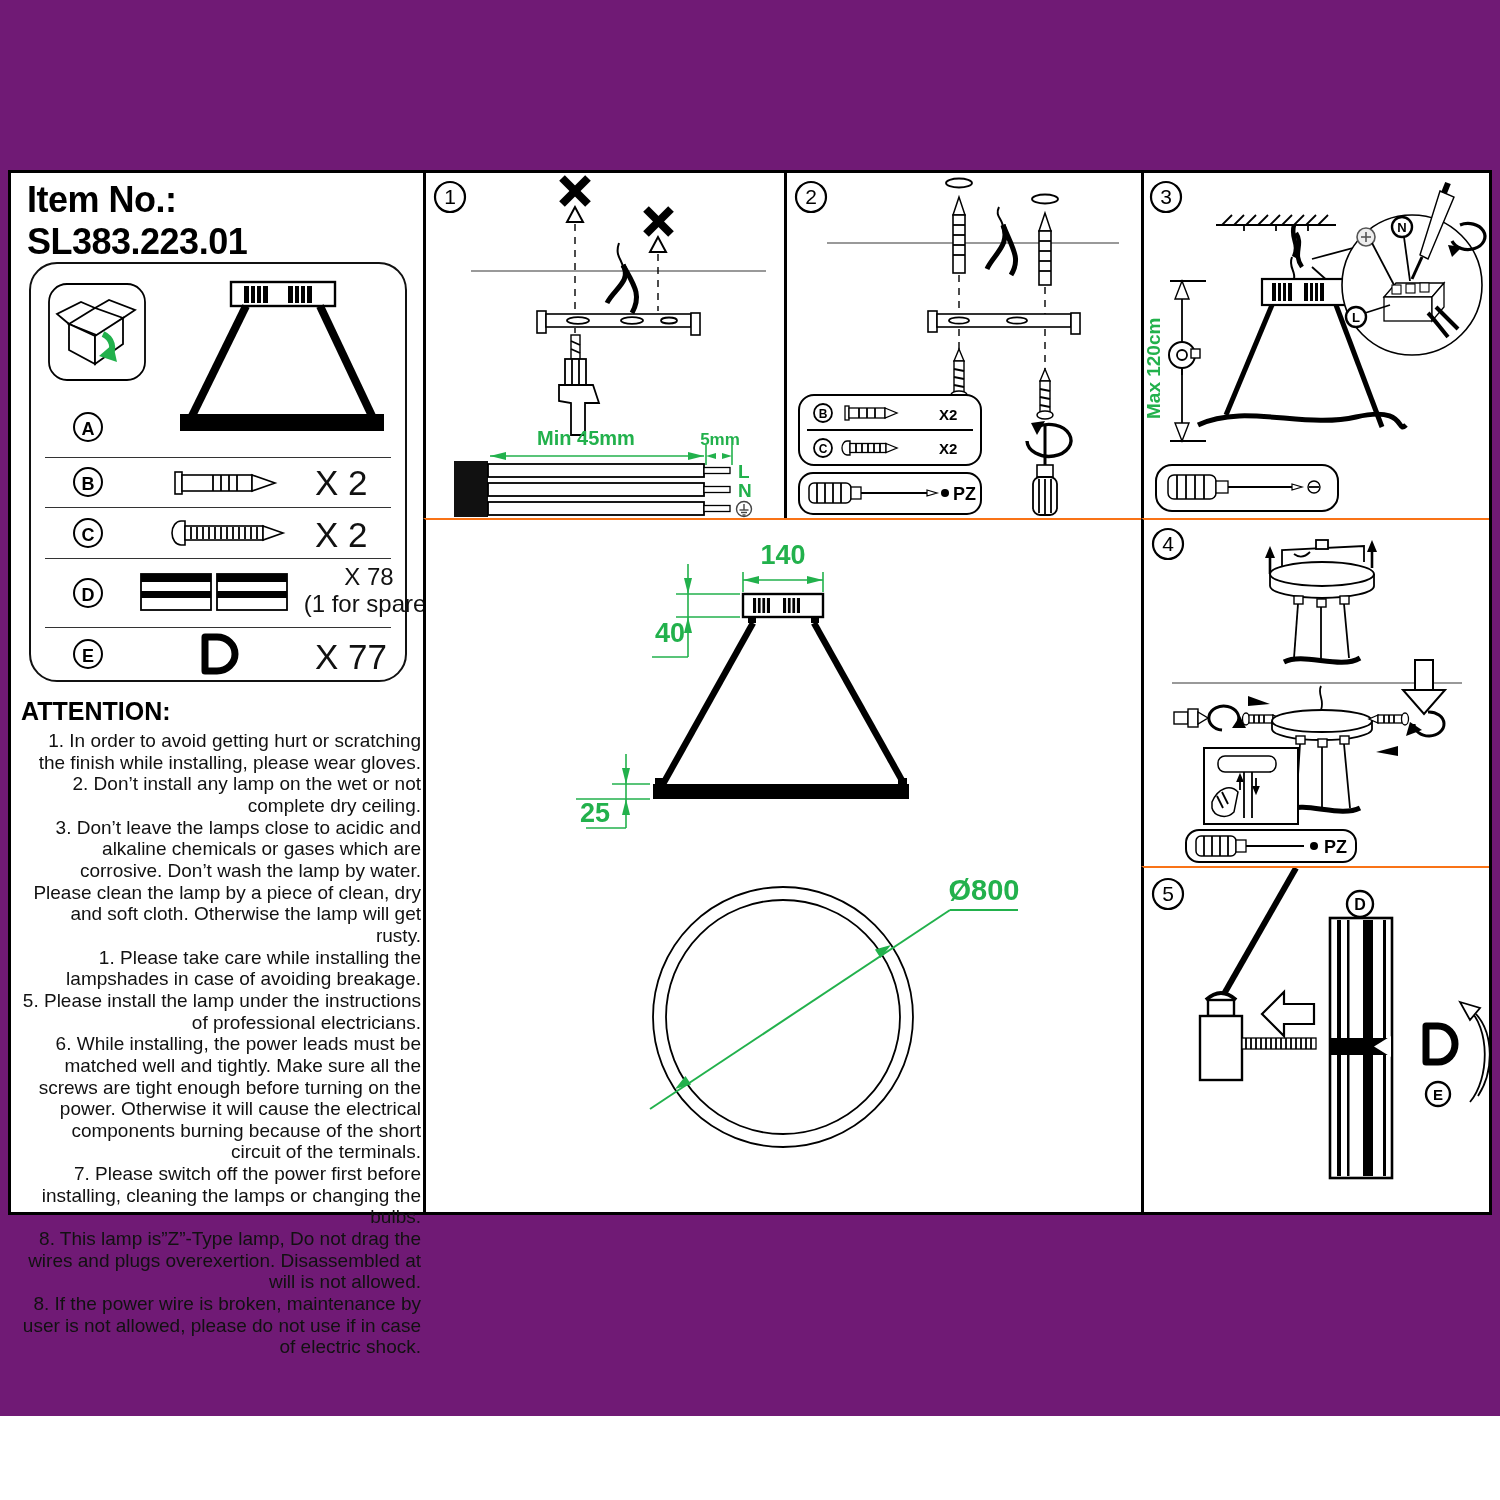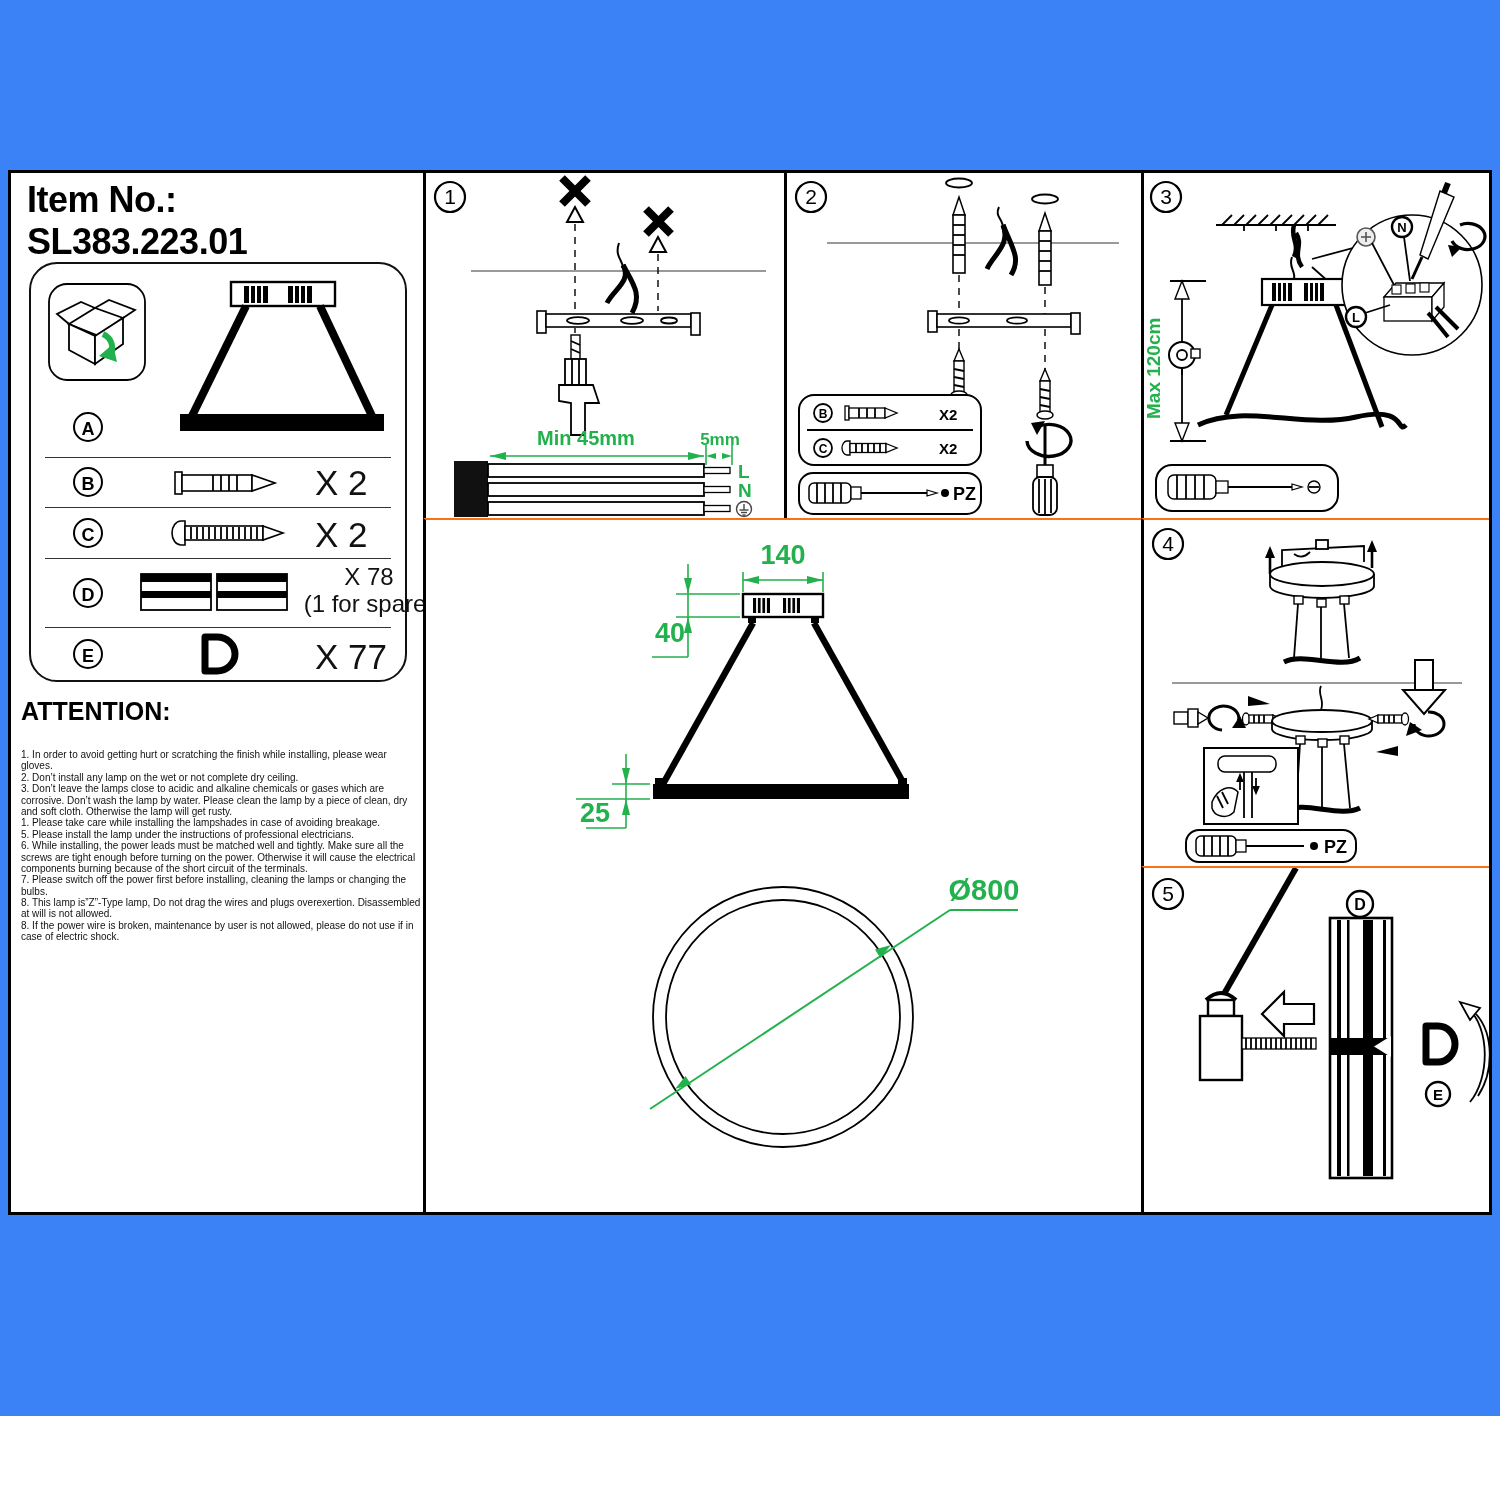--- a/index.html
+++ b/index.html
@@ -1,16 +1,16 @@
 <!DOCTYPE html>
 <html><head>
 <meta charset="utf-8">
 <style>
   html,body{margin:0;padding:0;background:#fff;}
-  .page{position:relative;width:1500px;height:1416px;background:#3b82f6;
+  .page{position:relative;width:1500px;height:1416px;background:#701a75;
         font-family:"Liberation Sans",sans-serif;color:#000;overflow:hidden;}
   .sheet{position:absolute;left:8px;top:170px;width:1484px;height:1045px;
          border:3px solid #000;box-sizing:border-box;}
   .inner{position:absolute;left:0;top:0;width:1478px;height:1039px;}
   .panel{position:absolute;box-sizing:border-box;background:#fff;}
   .bl{border-left:3px solid #000;}
   .bt{border-top:2px solid #f97316;}
   .leftcol{left:0;top:0;width:412px;height:1039px;}
   .p1{left:412px;top:0;width:361px;height:345px;}
   .p2{left:773px;top:0;width:357px;height:345px;}
@@ -22,22 +22,22 @@
   .title{position:absolute;left:16px;top:6px;font-size:36px;font-weight:bold;line-height:1.16;letter-spacing:-.5px;}
   .partsbox{position:absolute;left:18px;top:89px;width:378px;height:420px;
             border:2.5px solid #111;border-radius:28px;box-sizing:border-box;}
   .psep{position:absolute;left:14px;right:14px;height:0;border-top:1.8px solid #333;}
   .prow{position:absolute;left:0;right:0;}
   .circ{position:absolute;width:30px;height:30px;border:2.3px solid #000;border-radius:50%;
         font-size:18px;font-weight:bold;text-align:center;line-height:30px;box-sizing:border-box;}
   .qty{position:absolute;font-size:35px;color:#111;}
   .qty2{position:absolute;font-size:24px;color:#111;text-align:center;line-height:1.12;}
   .attn{position:absolute;left:10px;top:524px;width:400px;}
-  .attn-title{font-size:25px;font-weight:bold;margin-bottom:23px;}
-  .attn-item{font-size:10px;line-height:1.14;color:#111;}
+  .attn-title{font-size:25px;font-weight:bold;margin-bottom:4px;}
+  .attn-item{font-size:19px;line-height:1.14;color:#111;text-align:right;}
   text{font-family:"Liberation Sans",sans-serif;}
   .g{fill:#22b14c;}
   .gs{stroke:#22b14c;fill:none;stroke-width:1.6;}
   .k{stroke:#000;fill:none;stroke-width:1.8;}
   .kw{stroke:#000;fill:#fff;}
 </style>
 </head>
 <body>
 
 <div class="page">

